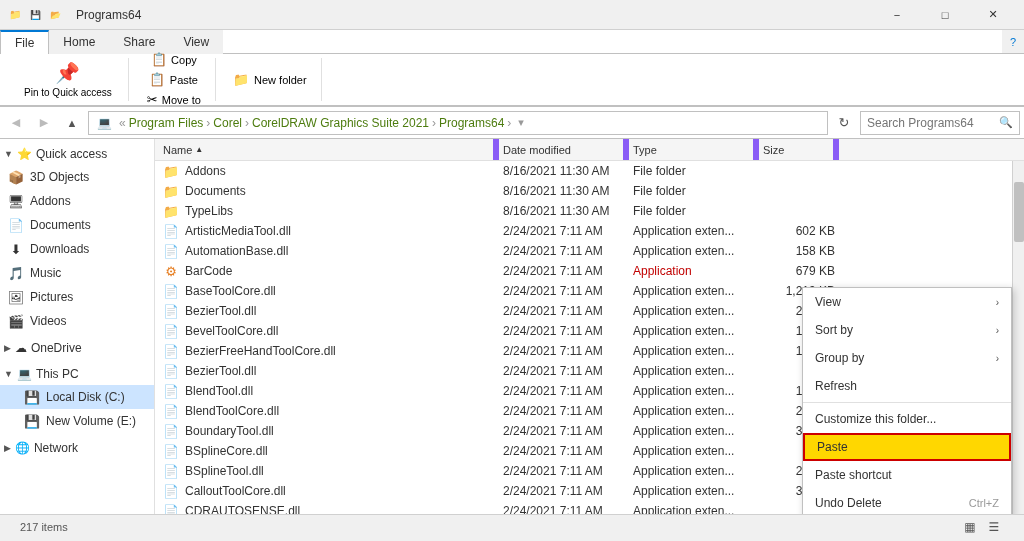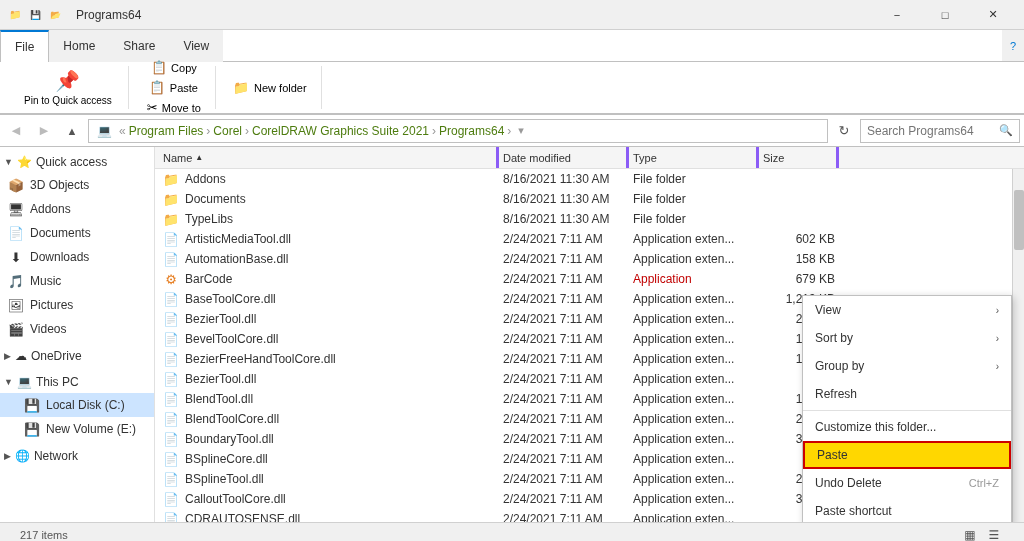--- a/index.html
+++ b/index.html
@@ -15,21 +15,21 @@
       border-bottom: 1px solid #d0d0d0;
     }
     .title-bar-icons { display: flex; gap: 4px; align-items: center; }
     .title-bar-icon { width: 16px; height: 16px; display: flex; align-items: center; justify-content: center; font-size: 10px; color: #555; }
     .title-bar-title { flex: 1; text-align: center; font-size: 12px; color: #333; margin-left: 8px; }
     .title-bar-controls { display: flex; gap: 2px; }
     .title-bar-btn { width: 46px; height: 30px; display: flex; align-items: center; justify-content: center; font-size: 11px; color: #333; cursor: pointer; }
 
     
     .ribbon { background: #f0f0f0; border-bottom: 1px solid #c0c0c0; }
-    .ribbon-tabs { display: flex; height: 32px; }
+    .ribbon-tabs { display: flex; height: 24px; }
     .ribbon-tab { padding: 0 14px; display: flex; align-items: center; font-size: 12px; color: #333; cursor: pointer; }
     .ribbon-tab.active { background: white; border-top: 2px solid #0078d4; border-left: 1px solid #c0c0c0; border-right: 1px solid #c0c0c0; }
     .ribbon-content { background: white; height: 52px; display: flex; align-items: center; padding: 4px 8px; border-bottom: 1px solid #c0c0c0; gap: 4px; }
 
     
     .address-bar { height: 32px; background: white; border-bottom: 1px solid #c0c0c0; display: flex; align-items: center; padding: 0 4px; gap: 4px; }
     .nav-btn { width: 24px; height: 24px; display: flex; align-items: center; justify-content: center; cursor: pointer; color: #555; font-size: 11px; border-radius: 3px; }
     .nav-btn.disabled { color: #bbb; cursor: default; }
     .address-path { flex: 1; height: 24px; border: 1px solid #c0c0c0; display: flex; align-items: center; padding: 0 8px; background: white; font-size: 12px; color: #333; }
     .address-path .sep { color: #999; margin: 0 3px; }
@@ -51,21 +51,21 @@
     .sidebar { width: 155px; background: white; border-right: 1px solid #e0e0e0; overflow-y: auto; padding: 4px 0; flex-shrink: 0; }
     .sidebar-item { height: 24px; display: flex; align-items: center; padding: 0 8px; cursor: pointer; font-size: 12px; color: #333; gap: 6px; }
     .sidebar-item.active { background: #cce4ff; }
     .sidebar-item .icon { width: 16px; height: 16px; display: flex; align-items: center; justify-content: center; flex-shrink: 0; font-size: 13px; }
     .sidebar-section { height: 22px; display: flex; align-items: center; padding: 0 4px; cursor: pointer; font-size: 12px; color: #333; gap: 4px; }
     .sidebar-section .arrow { font-size: 9px; color: #555; }
 
     
     .file-list-area { flex: 1; background: white; overflow: hidden; position: relative; }
     .file-list-header { height: 22px; display: flex; align-items: center; border-bottom: 1px solid #e0e0e0; background: #f5f5f5; padding: 0 4px; }
-    .col-header { font-size: 11px; color: #333; padding: 0 4px; cursor: pointer; display: flex; align-items: center; gap: 3px; border-right: 3px solid #8b5cf6; height: 100%; }
+    .col-header { font-size: 11px; color: #333; padding: 0 4px; cursor: pointer; display: flex; align-items: center; gap: 3px; border-right: 6px solid #8b5cf6; height: 100%; }
     .col-name { width: 340px; }
     .col-date { width: 130px; }
     .col-type { width: 130px; }
     .col-size { width: 80px; }
     .file-list { overflow-y: auto; height: calc(100% - 22px); }
     .file-row { height: 20px; display: flex; align-items: center; padding: 0 4px; cursor: pointer; }
     .file-row .cell { font-size: 12px; color: #333; padding: 0 4px; white-space: nowrap; overflow: hidden; text-overflow: ellipsis; }
     .file-row .cell.name { width: 340px; display: flex; align-items: center; gap: 6px; }
     .file-row .cell.date { width: 130px; }
     .file-row .cell.type { width: 130px; }
@@ -441,25 +441,25 @@
           <span>Refresh</span>
         </div>
         <div class="ctx-separator"></div>
         <div class="ctx-item">
           <span>Customize this folder...</span>
         </div>
         <div class="ctx-item highlighted">
           <span>Paste</span>
         </div>
         <div class="ctx-item">
+          <span>Paste shortcut</span>
+        </div>
+        <div class="ctx-item">
           <span>Undo Delete</span>
           <span class="shortcut">Ctrl+Z</span>
-        </div>
-        <div class="ctx-item">
-          <span>Paste shortcut</span>
         </div>
       </div>
   </div>
 </div>
 
 <div class="status-bar">
   <span>217 items</span>
   <div class="status-right">
     <div class="view-btn">▦</div>
     <div class="view-btn">☰</div>

